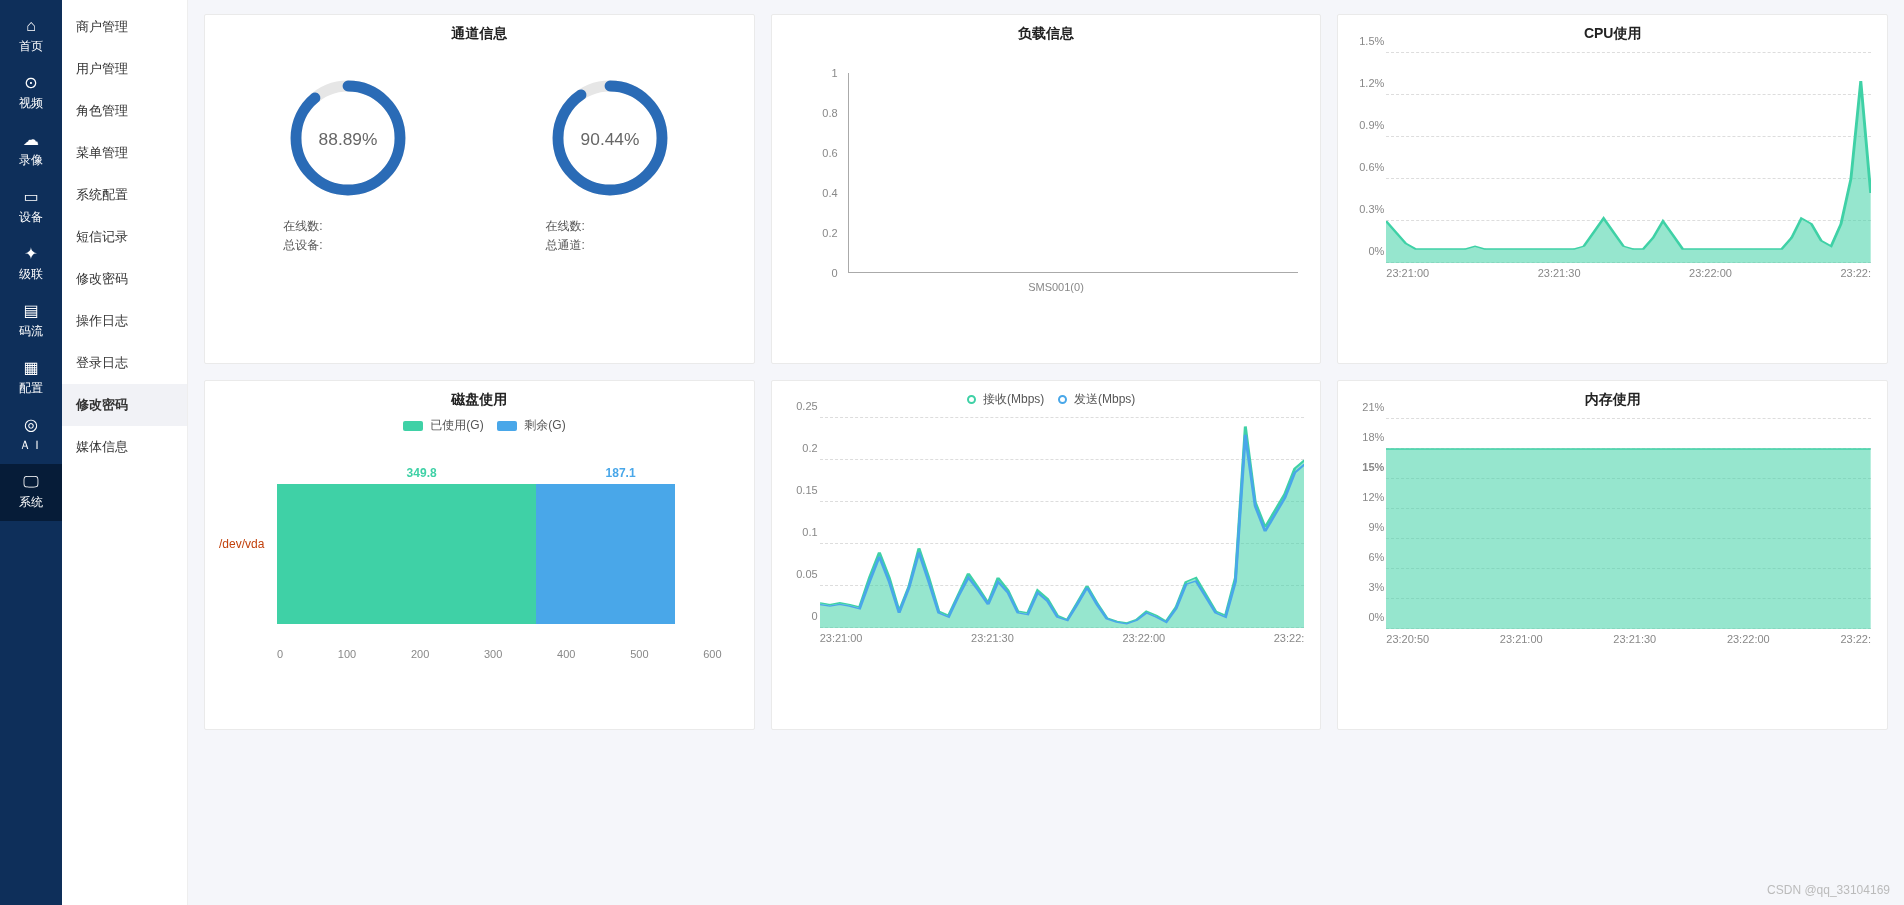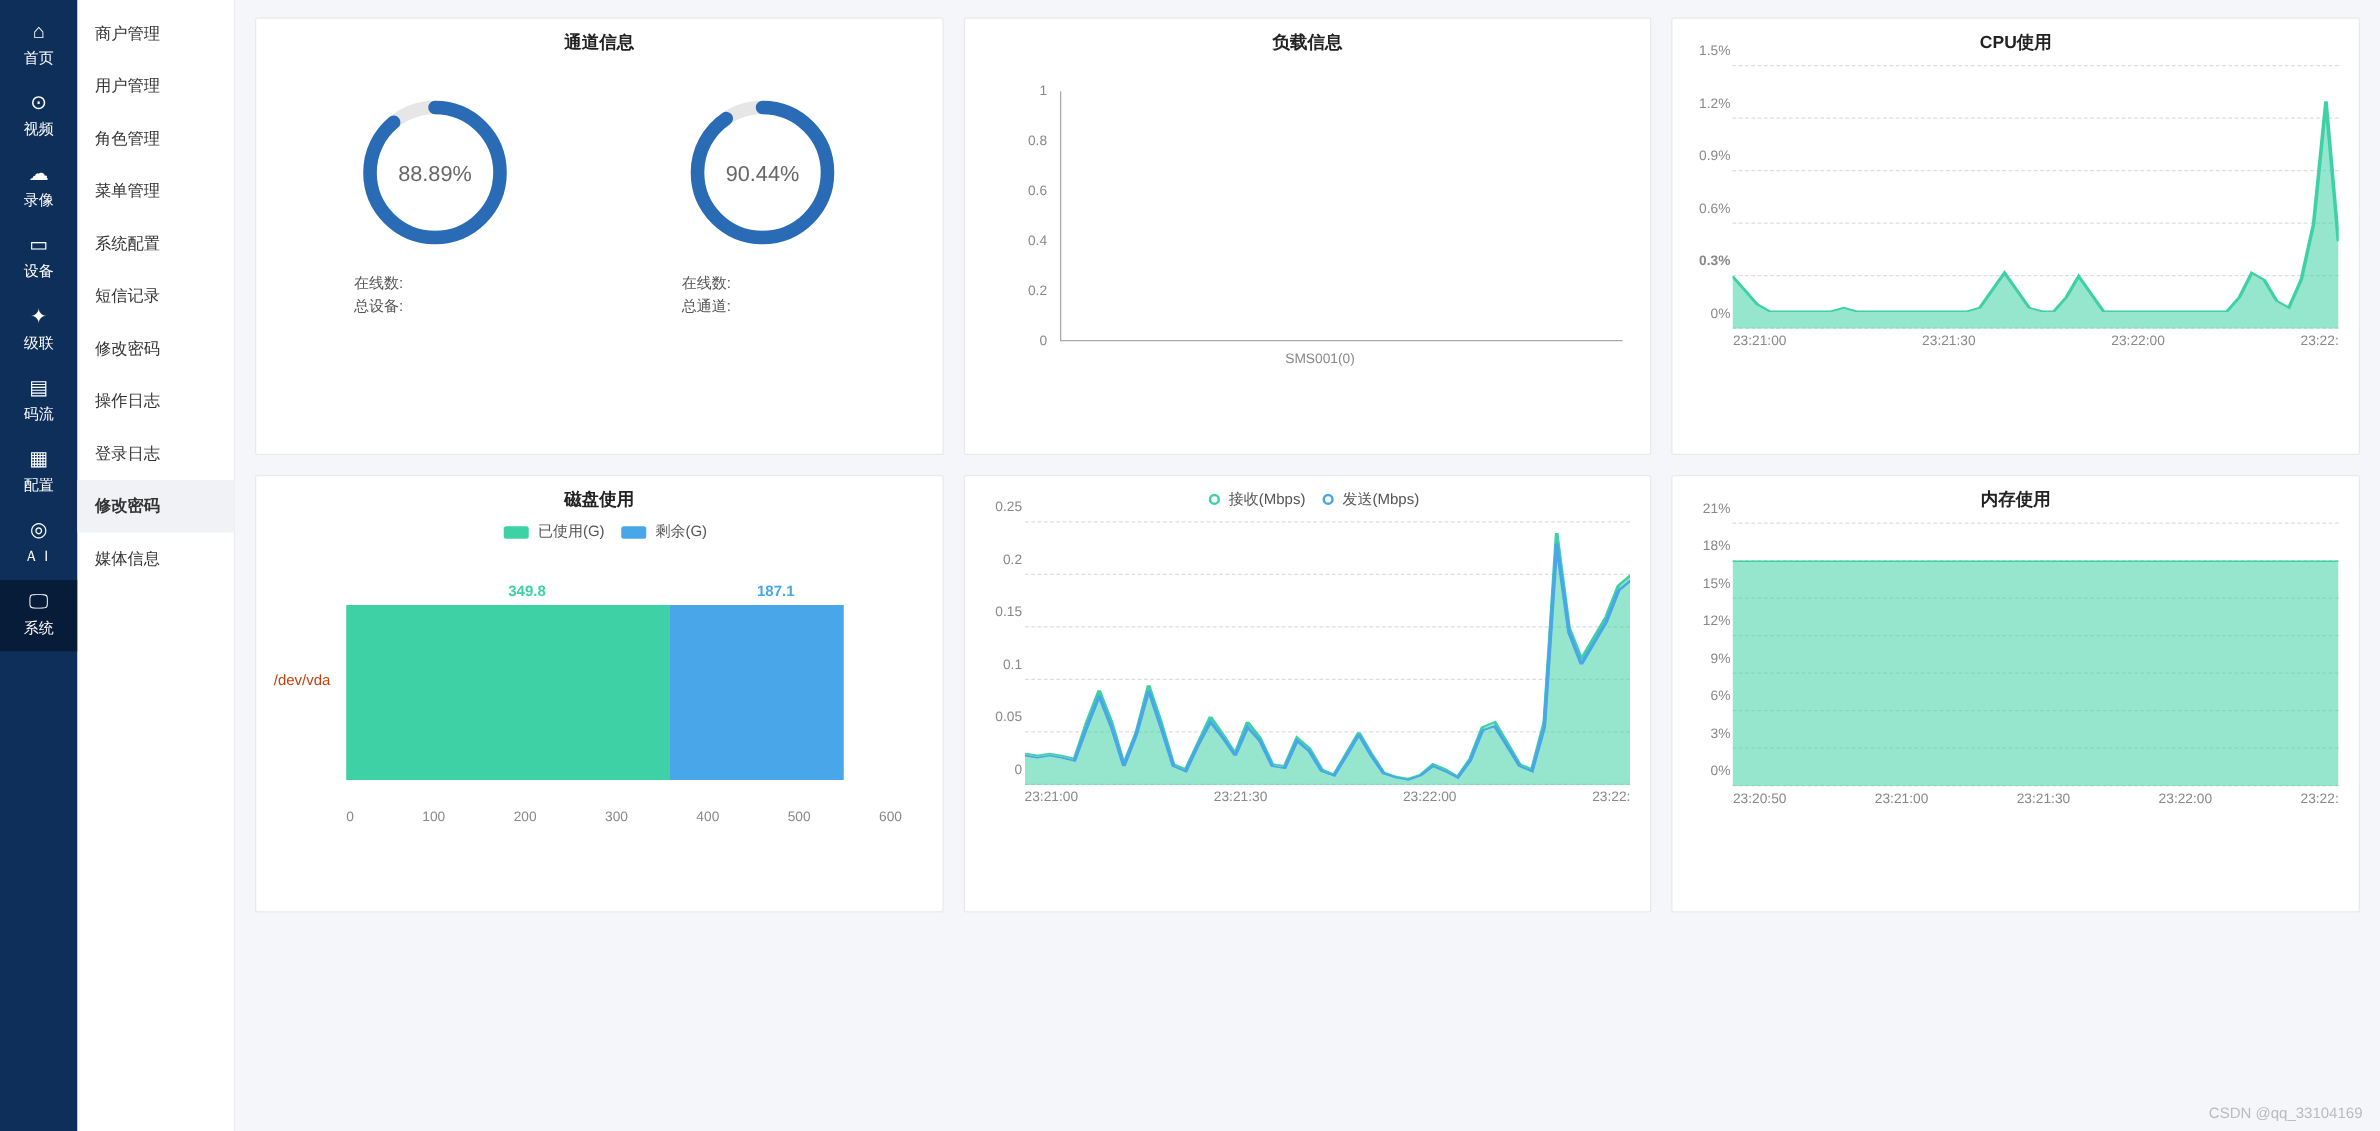--- a/index.html
+++ b/index.html
@@ -160,21 +160,21 @@
           <div class="axis-plot"></div>
           <div class="axis-x-label">SMS001(0)</div>
         </div>
       </div>
 
       <div class="card">
         <div class="card-title">CPU使用</div>
         <div class="line-chart" id="cpuChart">
             <div class="ylab" style="bottom: 0%;">0%</div>
             <div class="grid-line" style="bottom: 0%;"></div>
-            <div class="ylab" style="bottom: 20%; font-weight: bold;">0.3%</div>
+            <div class="ylab" style="bottom: 20%;">0.3%</div>
             <div class="grid-line" style="bottom: 20%;"></div>
             <div class="ylab" style="bottom: 40%; text-align: right;">0.6%</div>
             <div class="grid-line" style="bottom: 40%;"></div>
             <div class="ylab" style="bottom: 60%;">0.9%</div>
             <div class="grid-line" style="bottom: 60%;"></div>
             <div class="ylab" style="bottom: 80%;">1.2%</div>
             <div class="grid-line" style="bottom: 80%;"></div>
             <div class="ylab" style="bottom: 100%;">1.5%</div>
             <div class="grid-line" style="bottom: 100%;"></div>
             <svg viewBox="0 0 100 100" preserveAspectRatio="none">
@@ -258,21 +258,21 @@
             <div class="ylab" style="bottom: 0%;">0%</div>
             <div class="grid-line" style="bottom: 0%;"></div>
             <div class="ylab" style="bottom: 14.2857%;">3%</div>
             <div class="grid-line" style="bottom: 14.2857%;"></div>
             <div class="ylab" style="bottom: 28.5714%;">6%</div>
             <div class="grid-line" style="bottom: 28.5714%;"></div>
             <div class="ylab" style="bottom: 42.8571%;">9%</div>
             <div class="grid-line" style="bottom: 42.8571%;"></div>
             <div class="ylab" style="bottom: 57.1429%;">12%</div>
             <div class="grid-line" style="bottom: 57.1429%;"></div>
-            <div class="ylab" style="bottom: 71.4286%;">15%</div>
+            <div class="ylab" style="bottom: 71.4286%; font-weight: bold;">15%</div>
             <div class="grid-line" style="bottom: 71.4286%;"></div>
             <div class="ylab" style="bottom: 85.7143%;">18%</div>
             <div class="grid-line" style="bottom: 85.7143%;"></div>
             <div class="ylab" style="bottom: 100%;">21%</div>
             <div class="grid-line" style="bottom: 100%;"></div>
             <svg viewBox="0 0 100 100" preserveAspectRatio="none">
               <path d="M0,100 L0,14.285714285714292 L10,14.285714285714292 L20,14.285714285714292 L30,14.285714285714292 L40,14.285714285714292 L50,14.285714285714292 L60,14.285714285714292 L70,14.285714285714292 L80,14.285714285714292 L90,14.285714285714292 L100,14.285714285714292 L100,100 Z" fill="#3fd1a6" fill-opacity="0.55" stroke="none"></path>
               <path d="M0,14.285714285714292 L10,14.285714285714292 L20,14.285714285714292 L30,14.285714285714292 L40,14.285714285714292 L50,14.285714285714292 L60,14.285714285714292 L70,14.285714285714292 L80,14.285714285714292 L90,14.285714285714292 L100,14.285714285714292 " fill="none" stroke="#3fd1a6" stroke-width="0.6"></path>
             </svg>
           </div>

